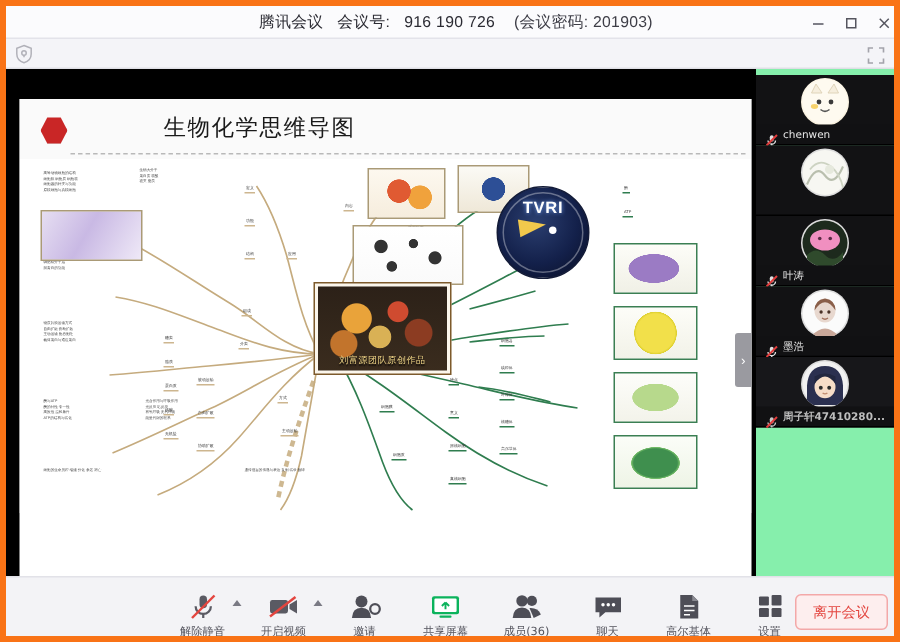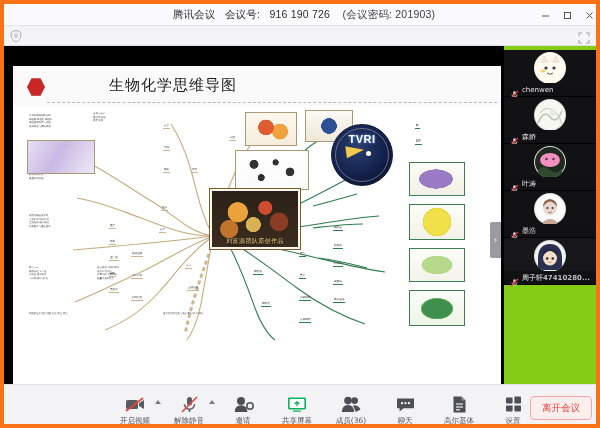--- a/index.html
+++ b/index.html
@@ -177,21 +177,21 @@
     position:absolute; right:103px; top:176px;
     width:11px; height:36px; background:#9a9aa0;
     border-radius:2px 0 0 2px;
     display:flex; align-items:center; justify-content:center;
     color:#fff; font-size:9px;
   }
 
   
   .rail {
     position:absolute; right:0; top:42px;
-    width:92px; height:338px; background:#84cc16;
+    width:92px; height:338px; background:#86efac;
     padding-top:4px;
   }
   .ptile {
     position:relative; width:92px; height:47px; background:#121214;
     border-bottom:1px solid #000;
   }
   .ptile .av {
     position:absolute; left:50%; top:2px; transform:translateX(-50%);
     width:32px; height:32px; border-radius:50%; overflow:hidden;
     background:#ddd;
@@ -507,31 +507,20 @@
 
     <div class="ptile">
       <div class="av">
         <svg width="32" height="32" viewBox="0 0 32 32">
           <circle cx="16" cy="16" r="15" fill="#f7f7f2"></circle>
           <path d="M4 24 Q10 10 16 18 Q22 26 28 12" fill="none" stroke="#b9bfae" stroke-width="1.4"></path>
           <path d="M6 14 Q12 6 20 12 Q26 17 28 26" fill="none" stroke="#cdd3c2" stroke-width="1.2"></path>
           <circle cx="19" cy="14" r="3" fill="#e6e9dd"></circle>
         </svg>
       </div>
-      <div class="namebar">
-        <span class="mic-off">
-          <svg width="9" height="9" viewBox="0 0 9 9">
-            <rect x="3.2" y="1.2" width="2.6" height="4.2" rx="1.3" fill="#e0e0e0"></rect>
-            <path d="M2 4.6 A2.5 2.5 0 0 0 7 4.6" fill="none" stroke="#e0e0e0" stroke-width=".9"></path>
-            <line x1="4.5" y1="6.6" x2="4.5" y2="8" stroke="#e0e0e0" stroke-width=".9"></line>
-            <line x1="1" y1="8" x2="8" y2="1" stroke="#e03c3c" stroke-width="1.3"></line>
-          </svg>
-        </span>
-        <span class="pname">森娇</span>
-      </div>
     </div>
 
     <div class="ptile">
       <div class="av">
         <svg width="32" height="32" viewBox="0 0 32 32">
           <circle cx="16" cy="16" r="15" fill="#1d2a1d"></circle>
           <ellipse cx="16" cy="14" rx="10" ry="7" fill="#f08fc0"></ellipse>
           <circle cx="12.5" cy="13" r="1.2" fill="#5a2a44"></circle>
           <circle cx="19.5" cy="13" r="1.2" fill="#5a2a44"></circle>
           <path d="M4 24 Q10 18 16 24 Q22 30 28 22 L28 32 L4 32 Z" fill="#2f4a2c"></path>
@@ -599,40 +588,40 @@
         <span class="pname">周子轩47410280...</span>
       </div>
     </div>
   </div>
 
   <div class="bottombar">
     <div class="tools">
 
       <div class="tool">
         <div class="ic">
-          <svg width="22" height="19" viewBox="0 0 22 19">
-            <rect x="2" y="5" width="12" height="9" rx="1.6" fill="#5a5a63"></rect>
-            <path d="M15 8 L20 5 L20 14 L15 11 Z" fill="#5a5a63"></path>
-            <line x1="2" y1="16" x2="19" y2="3" stroke="#e3453f" stroke-width="1.6"></line>
-          </svg>
-        </div>
-        <div class="lb">开启视频</div>
-        <div class="caret"></div>
-      </div>
-
-      <div class="tool">
-        <div class="ic">
           <svg width="19" height="19" viewBox="0 0 19 19">
             <rect x="7" y="2" width="5" height="8.5" rx="2.5" fill="#5a5a63"></rect>
             <path d="M4.4 9.2 A5.1 5.1 0 0 0 14.6 9.2" fill="none" stroke="#5a5a63" stroke-width="1.5"></path>
             <line x1="9.5" y1="14.3" x2="9.5" y2="17" stroke="#5a5a63" stroke-width="1.5"></line>
             <line x1="2" y1="17" x2="17" y2="2" stroke="#e3453f" stroke-width="1.6"></line>
           </svg>
         </div>
         <div class="lb">解除静音</div>
+        <div class="caret"></div>
+      </div>
+
+      <div class="tool">
+        <div class="ic">
+          <svg width="22" height="19" viewBox="0 0 22 19">
+            <rect x="2" y="5" width="12" height="9" rx="1.6" fill="#5a5a63"></rect>
+            <path d="M15 8 L20 5 L20 14 L15 11 Z" fill="#5a5a63"></path>
+            <line x1="2" y1="16" x2="19" y2="3" stroke="#e3453f" stroke-width="1.6"></line>
+          </svg>
+        </div>
+        <div class="lb">开启视频</div>
         <div class="caret"></div>
       </div>
 
       <div class="tool">
         <div class="ic">
           <svg width="21" height="19" viewBox="0 0 21 19">
             <circle cx="8" cy="6" r="4" fill="#4e4e57"></circle>
             <path d="M1.6 17 Q2 10.2 8 10.2 Q14 10.2 14.4 17 Z" fill="#4e4e57"></path>
             <circle cx="17" cy="11" r="3.2" fill="none" stroke="#4e4e57" stroke-width="1.5"></circle>
           </svg>

